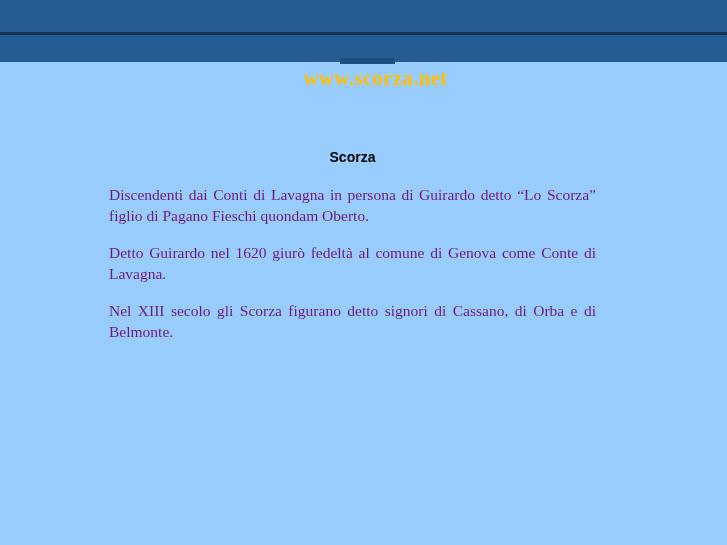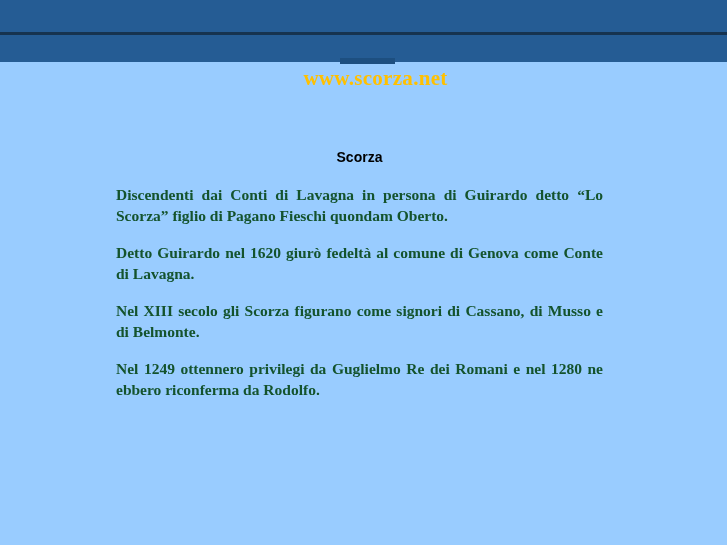--- a/index.html
+++ b/index.html
@@ -62,43 +62,42 @@
     letter-spacing: 0.3px;
     line-height: 24px;
   }
 
   
   .content {
     position: absolute;
     left: 0;
     top: 148px;
     width: 705px;
-    margin-left: 7px;
   }
 
   .section-heading {
     text-align: center;
     font-family: "Liberation Sans", sans-serif;
     font-weight: bold;
     font-size: 14px;
     color: #000000;
     margin: 0 0 18px 0;
     line-height: 18px;
   }
 
   .paragraphs {
     margin: 0 auto;
     width: 487px;
   }
 
   .para {
     font-family: "Liberation Serif", serif;
-    font-weight: bold;
+    font-weight: normal;
     font-size: 15.5px;
-    color: #14532d;
+    color: #701a75;
     text-align: justify;
     line-height: 21px;
     margin: 0 0 16px 0;
   }
   .para:last-child {
     margin-bottom: 0;
   }
 </style>
 </head>
 <body>
@@ -112,19 +111,18 @@
 
   <div class="site-title">www.scorza.net</div>
 
   <div class="content">
 
     <h2 class="section-heading">Scorza</h2>
 
     <div class="paragraphs">
       <p class="para">Discendenti dai Conti di Lavagna in persona di Guirardo detto “Lo Scorza” figlio di Pagano Fieschi quondam Oberto.</p>
       <p class="para">Detto Guirardo nel 1620 giurò fedeltà al comune di Genova come Conte di Lavagna.</p>
-      <p class="para">Nel XIII secolo gli Scorza figurano come signori di Cassano, di Musso e di Belmonte.</p>
-      <p class="para">Nel 1249 ottennero privilegi da Guglielmo Re dei Romani e nel 1280 ne ebbero riconferma da Rodolfo.</p>
+      <p class="para">Nel XIII secolo gli Scorza figurano detto signori di Cassano, di Orba e di Belmonte.</p>
     </div>
 
   </div>
 
 </div>
 
 </body></html>

